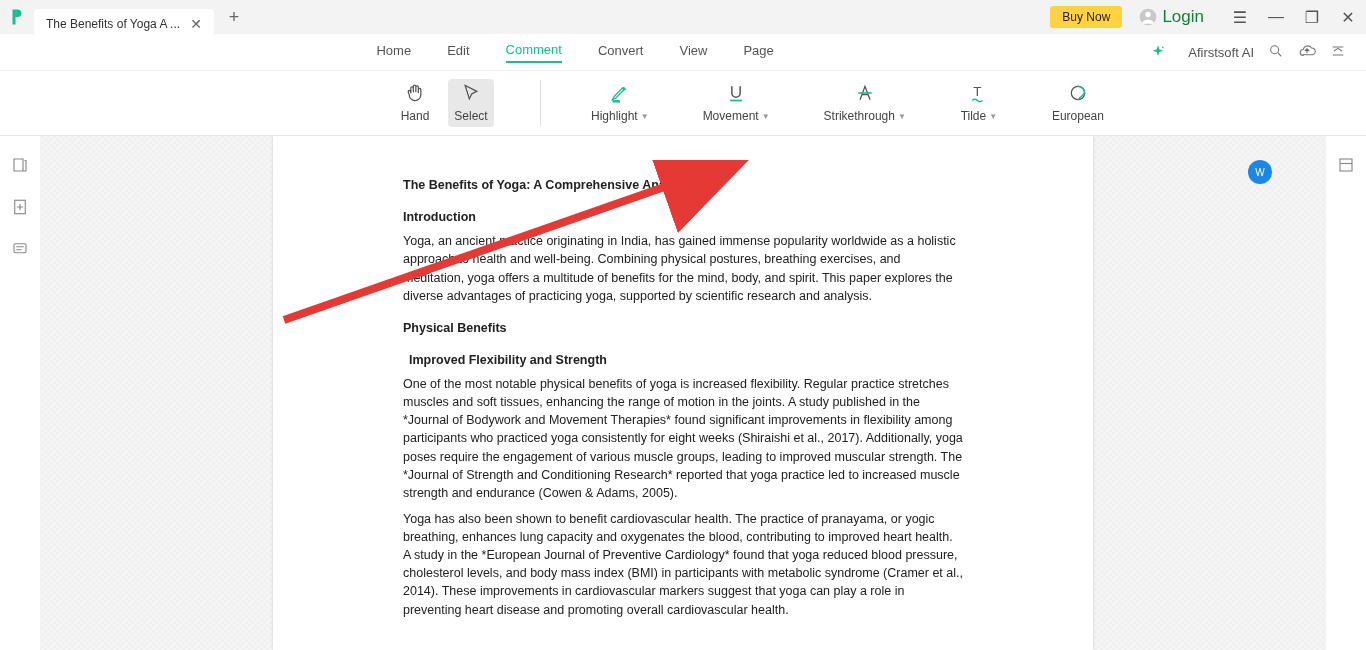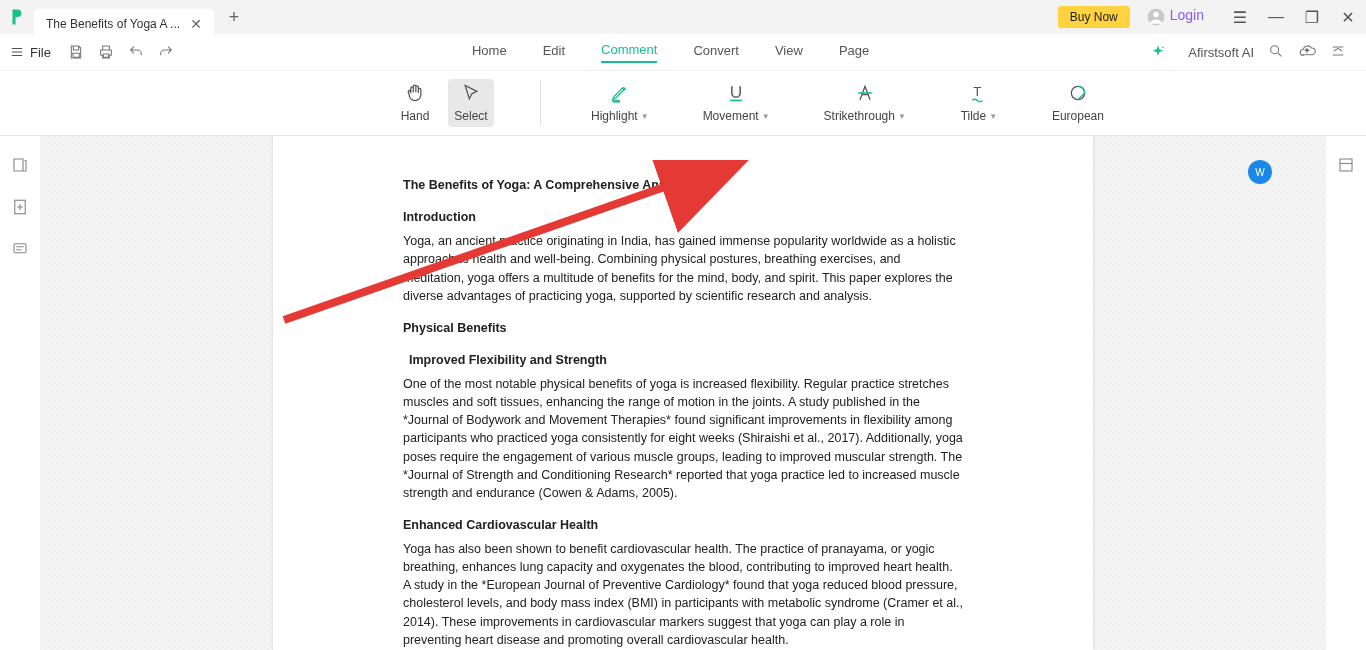--- a/index.html
+++ b/index.html
@@ -7,21 +7,21 @@
 
 
 .titlebar { height:34px; background:#f3f3f3; display:flex; align-items:center; }
 .logo { width:34px; height:34px; display:flex; align-items:center; justify-content:center; }
 .tab { height:30px; margin-top:14px; background:#fff; display:flex; align-items:center; padding:0 12px; font-size:12px; color:#333; border-radius:4px 4px 0 0; min-width:180px; }
 .tab-title { flex:1; overflow:hidden; white-space:nowrap; text-overflow:ellipsis; }
 .tab-close { color:#666; margin-left:8px; cursor:pointer; font-size:14px; }
 .tab-add { width:28px; height:28px; display:flex; align-items:center; justify-content:center; color:#666; font-size:18px; cursor:pointer; margin-left:6px; }
 .spacer { flex:1; }
 .buy { background:#ffd23f; padding:4px 12px; border-radius:3px; font-size:12px; color:#222; cursor:pointer; margin-right:16px; }
-.login { display:flex; align-items:flex-start; color:#8b5cf6; font-size:14px; cursor:pointer; }
+.login { display:flex; align-items:flex-start; color:#15803d; font-size:17px; cursor:pointer; }
 .login svg { margin-right:4px; }
 .winbtns { display:flex; margin-left:18px; }
 .winbtn { width:36px; height:34px; display:flex; align-items:center; justify-content:center; color:#555; cursor:pointer; }
 
 
 .menubar { height:36px; display:flex; align-items:center; border-bottom:none; font-size:13px; }
 .fileblock { display:flex; align-items:center; padding:0 10px; }
 .file-trigger { display:flex; align-items:center; color:#333; cursor:pointer; }
 .quick { display:flex; margin-left:10px; }
 .qbtn { width:30px; height:30px; display:flex; align-items:center; justify-content:center; color:#666; cursor:pointer; }
@@ -80,50 +80,20 @@
   </div>
   <div class="winbtns">
     <div class="winbtn">☰</div>
     <div class="winbtn">—</div>
     <div class="winbtn">❐</div>
     <div class="winbtn">✕</div>
   </div>
 </div>
 
 <div class="menubar">
-  <div class="fileblock">
-    <div class="file-trigger">
-      <svg width="14" height="14" viewBox="0 0 24 24">
-          <path stroke="#555" stroke-width="2" d="M3 6h18M3 12h18M3 18h18"></path>
-        </svg>
-      <span style="margin-left:6px">File</span>
-    </div>
-    <div class="quick">
-      <div class="qbtn">
-          <svg width="16" height="16" viewBox="0 0 24 24">
-            <path fill="none" stroke="#777" stroke-width="1.6" d="M5 3h11l3 3v15H5V3zm3 0v6h8V3m-9 11h10v6H8z"></path>
-          </svg>
-        </div>
-      <div class="qbtn">
-          <svg width="16" height="16" viewBox="0 0 24 24">
-            <path fill="none" stroke="#777" stroke-width="1.6" d="M7 3h10v6H7zM4 9h16v8h-3v4H7v-4H4zM8 15h8v5H8z"></path>
-          </svg>
-        </div>
-      <div class="qbtn">
-          <svg width="16" height="16" viewBox="0 0 24 24">
-            <path fill="none" stroke="#777" stroke-width="1.6" d="M9 14l-5-5 5-5M4 9h10a6 6 0 016 6v2"></path>
-          </svg>
-        </div>
-      <div class="qbtn">
-          <svg width="16" height="16" viewBox="0 0 24 24">
-            <path fill="none" stroke="#777" stroke-width="1.6" d="M15 14l5-5-5-5M20 9H10a6 6 0 00-6 6v2"></path>
-          </svg>
-        </div>
-    </div>
-  </div>
   <div class="maintabs">
     <div class="mtab">Home</div>
     <div class="mtab">Edit</div>
     <div class="mtab active">Comment</div>
     <div class="mtab">Convert</div>
     <div class="mtab">View</div>
     <div class="mtab">Page</div>
   </div>
   <div class="rightmenu">
     <div class="ai">
@@ -233,21 +203,20 @@
         </svg></div>
   </div>
   <div class="docarea">
     <div class="page">
       <b class="h">The Benefits of Yoga: A Comprehensive Analysis</b>
       <b class="h">Introduction</b>
       <p>Yoga, an ancient practice originating in India, has gained immense popularity worldwide as a holistic approach to health and well-being. Combining physical postures, breathing exercises, and meditation, yoga offers a multitude of benefits for the mind, body, and spirit. This paper explores the diverse advantages of practicing yoga, supported by scientific research and analysis.</p>
       <b class="h">Physical Benefits</b>
       <b class="h" style="margin-left:6px">Improved Flexibility and Strength</b>
       <p>One of the most notable physical benefits of yoga is increased flexibility. Regular practice stretches muscles and soft tissues, enhancing the range of motion in the joints. A study published in the *Journal of Bodywork and Movement Therapies* found significant improvements in flexibility among participants who practiced yoga consistently for eight weeks (Shiraishi et al., 2017). Additionally, yoga poses require the engagement of various muscle groups, leading to improved muscular strength. The *Journal of Strength and Conditioning Research* reported that yoga practice led to increased muscle strength and endurance (Cowen &amp; Adams, 2005).</p>
-      <b class="h">Enhanced Cardiovascular Health</b>
       <p>Yoga has also been shown to benefit cardiovascular health. The practice of pranayama, or yogic breathing, enhances lung capacity and oxygenates the blood, contributing to improved heart health. A study in the *European Journal of Preventive Cardiology* found that yoga reduced blood pressure, cholesterol levels, and body mass index (BMI) in participants with metabolic syndrome (Cramer et al., 2014). These improvements in cardiovascular markers suggest that yoga can play a role in preventing heart disease and promoting overall cardiovascular health.</p>
 
     </div>
     <div class="float-bubble">
         <span>W</span>
       </div>
   </div>
   <div class="rightbar">
     <div class="lbtn"><svg width="18" height="18" viewBox="0 0 24 24">
           <rect x="4" y="4" width="16" height="16" fill="none" stroke="#888" stroke-width="1.5"></rect>

